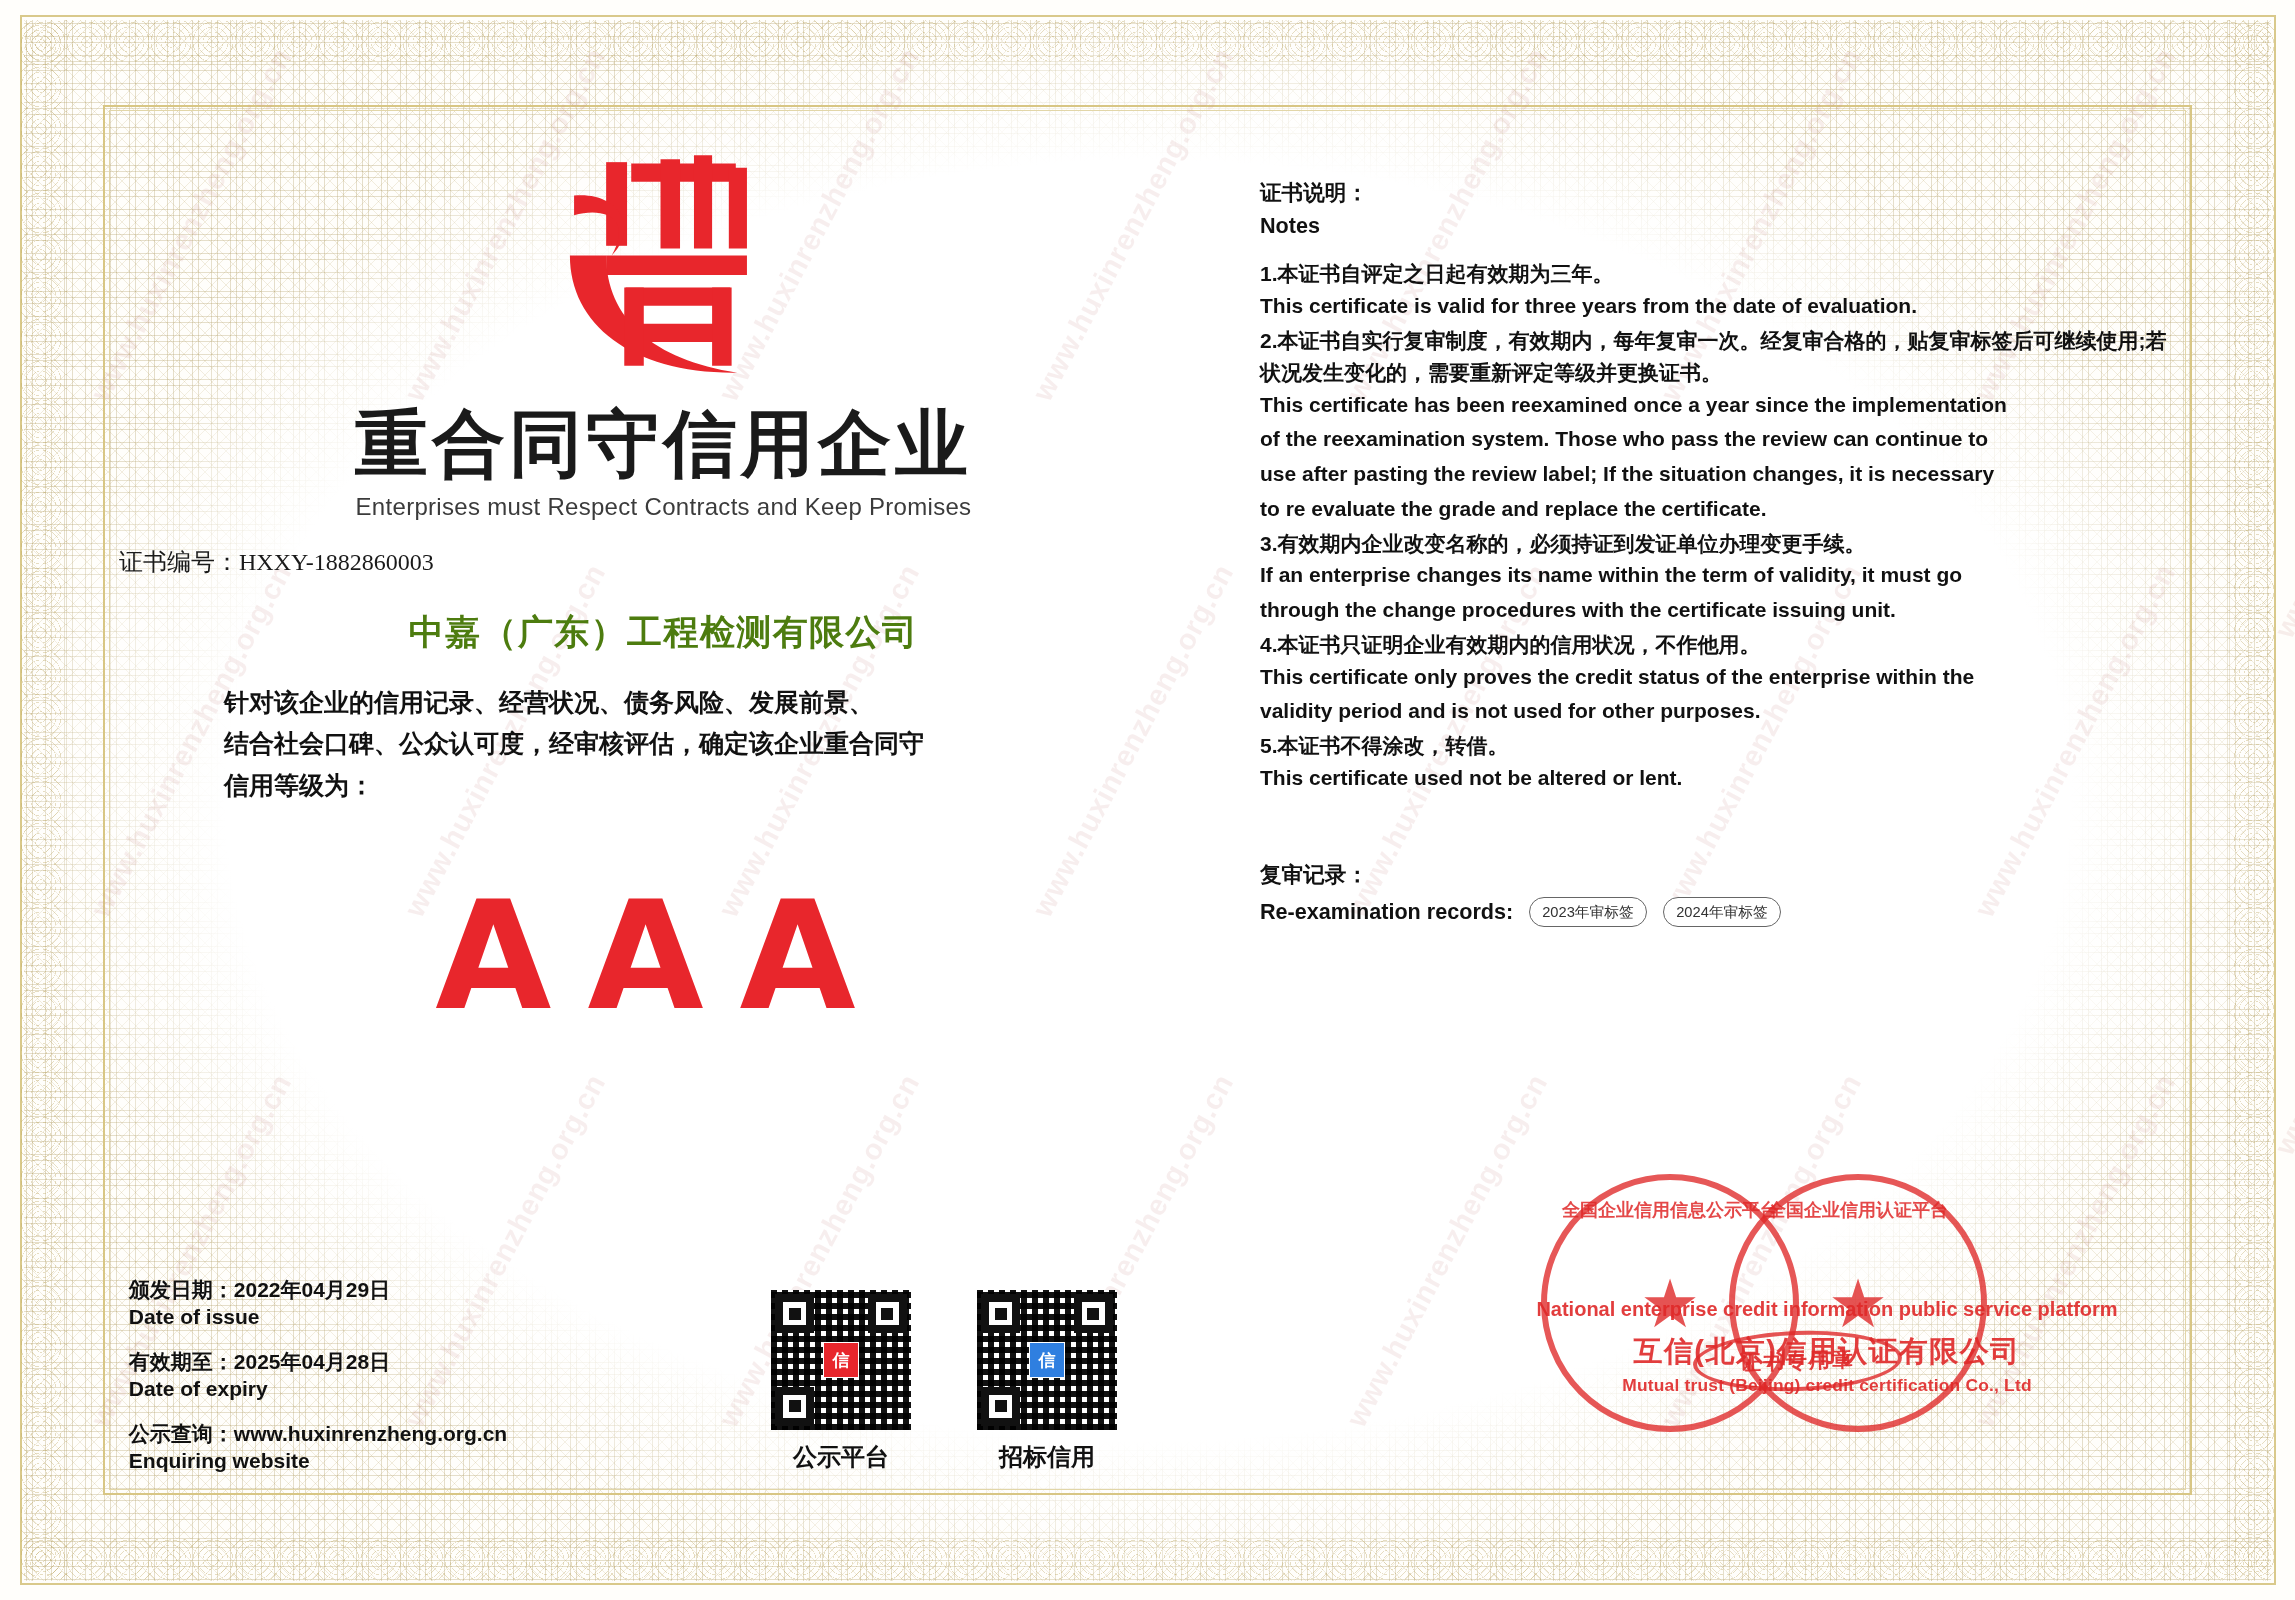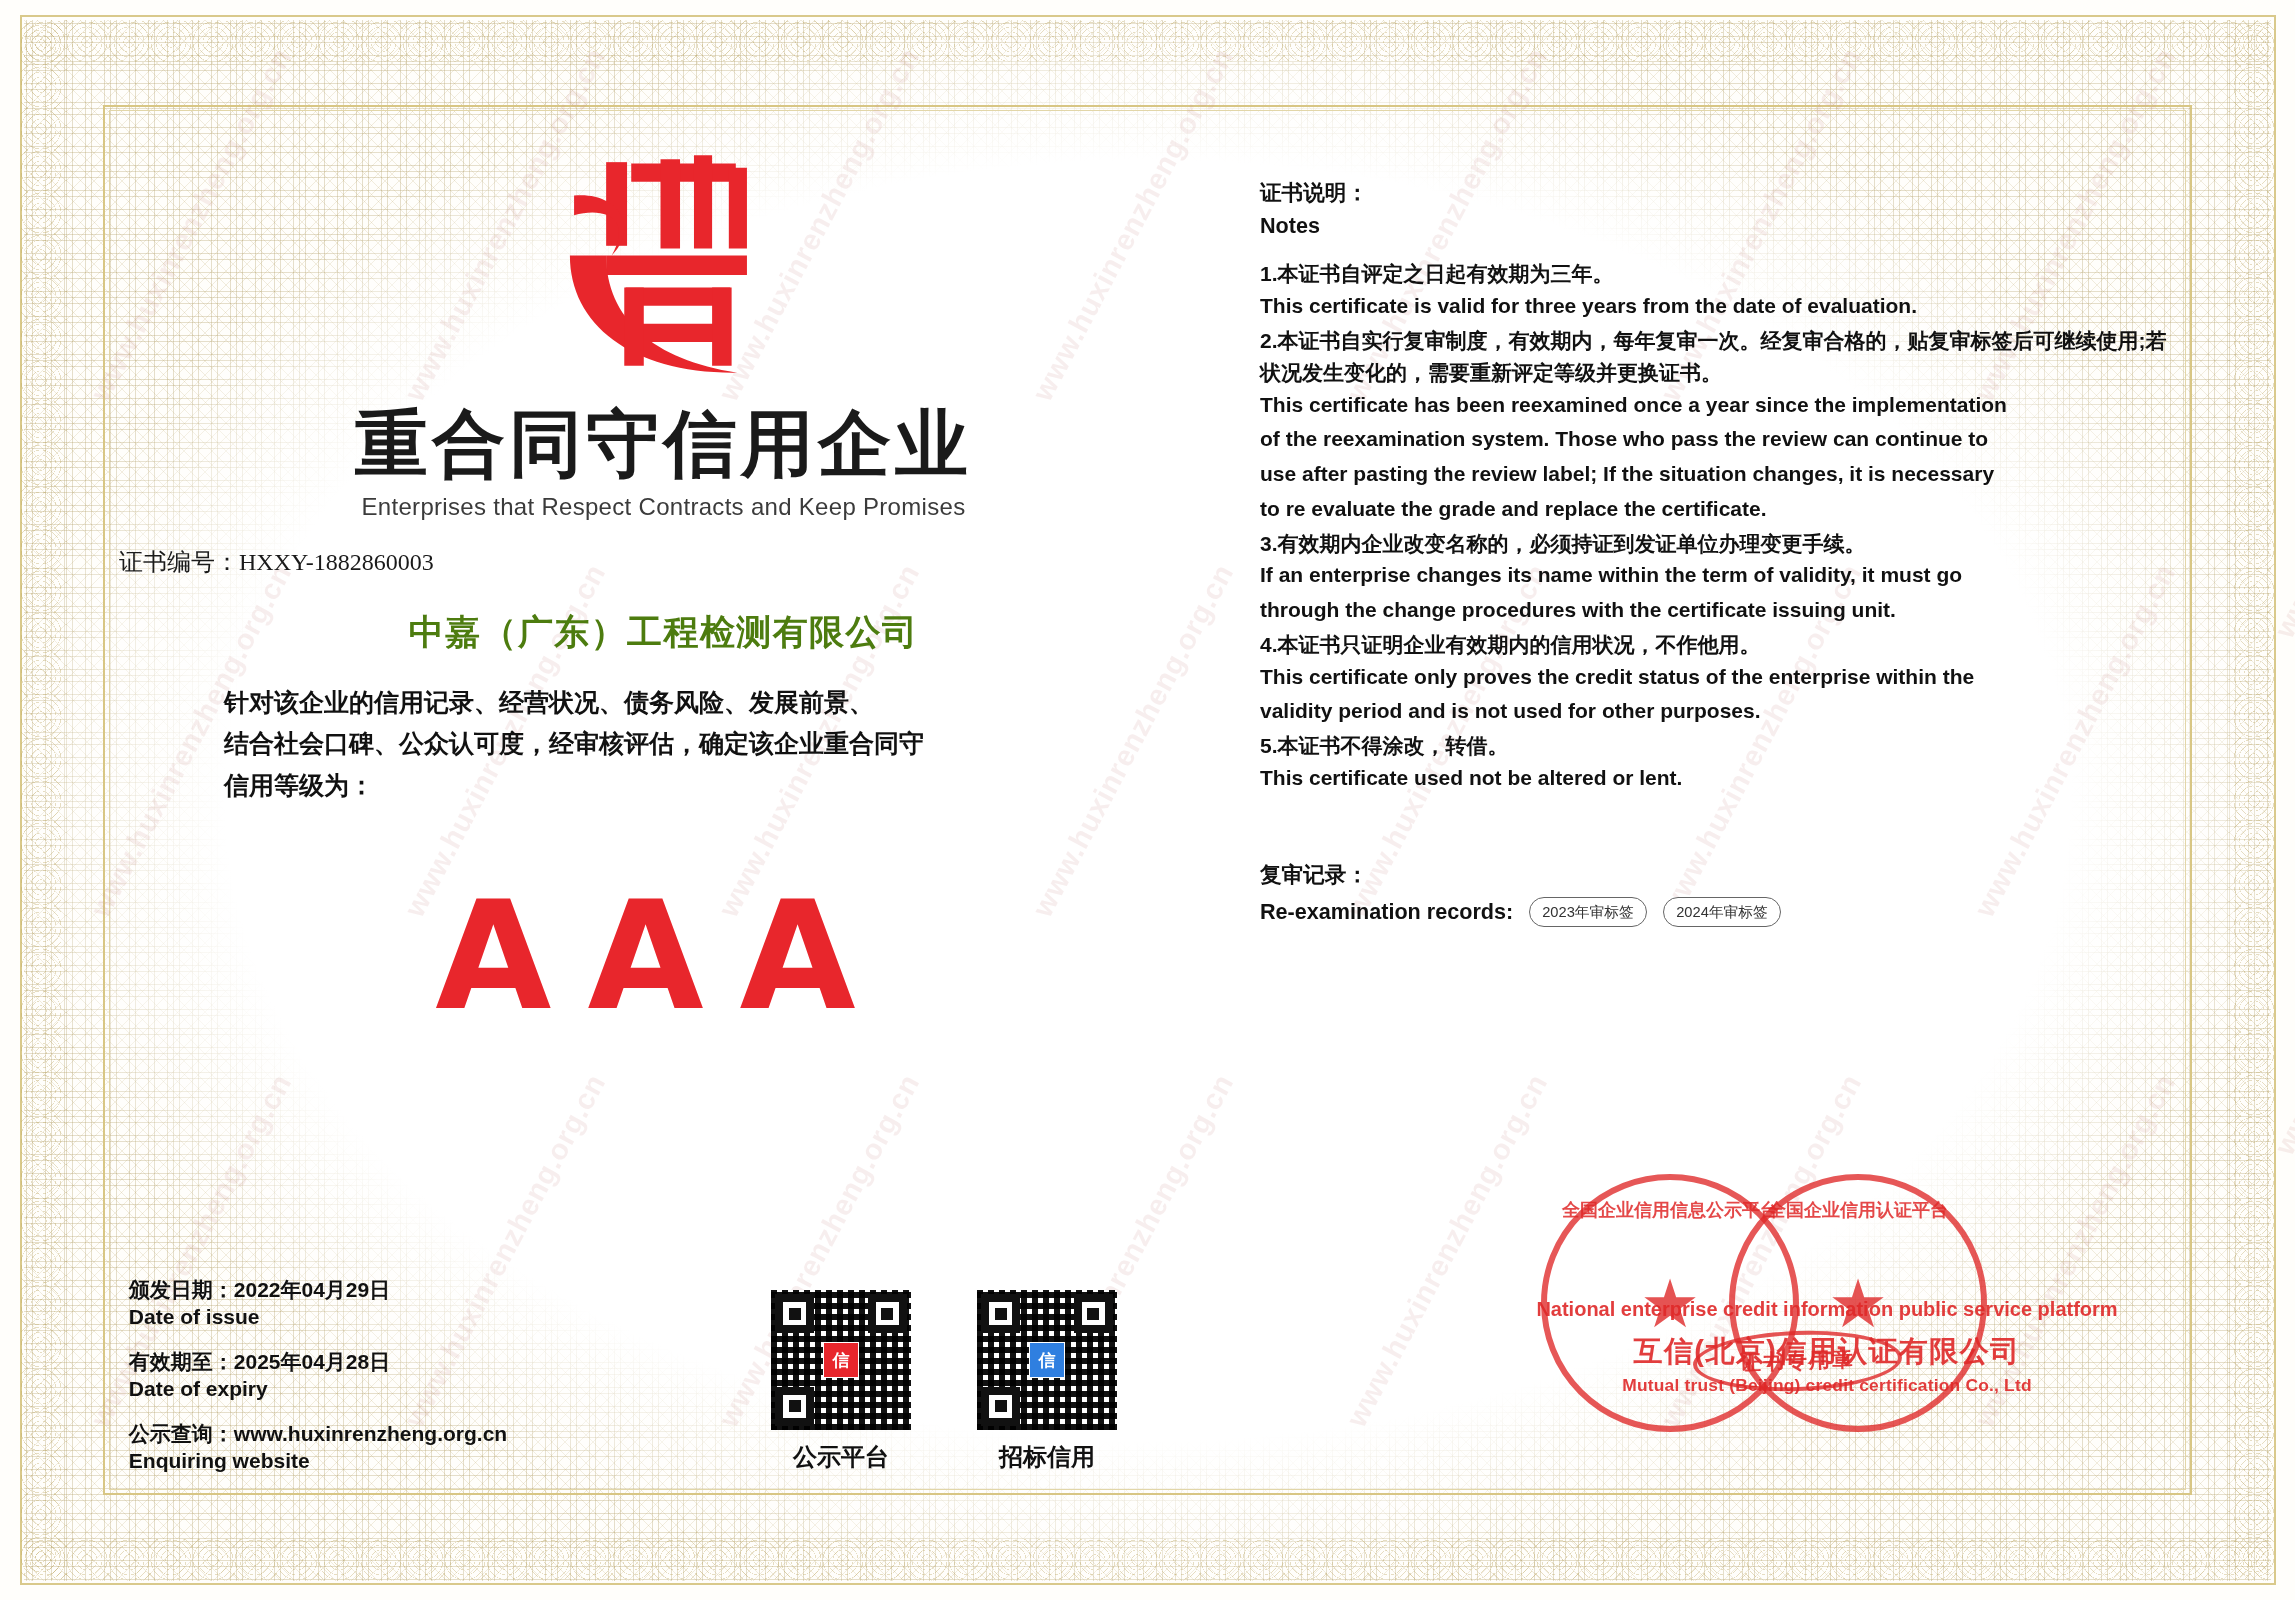--- a/index.html
+++ b/index.html
@@ -446,21 +446,21 @@
               <path d="M140 248 h150 v26 h-150 z"></path>
               <path d="M138 196 h28 v112 h-28 z"></path>
               <path d="M264 196 h28 v112 h-28 z"></path>
               <path d="M66 64 C 130 58, 160 110, 120 150 C 150 96, 110 80, 66 92 z"></path>
             </g>
           </svg>
         </div>
       </div>
 
       <div class="main-title">重合同守信用企业</div>
-      <div class="sub-title">Enterprises that Respect Contracts and Keep Promises</div>
+      <div class="sub-title">Enterprises must Respect Contracts and Keep Promises</div>
       <div class="cert-no">证书编号：HXXY-1882860003</div>
       <div class="company">中嘉（广东）工程检测有限公司</div>
 
       <div class="desc">
         <div>针对该企业的信用记录、经营状况、债务风险、发展前景、</div>
         <div>结合社会口碑、公众认可度，经审核评估，确定该企业重合同守</div>
         <div>信用等级为：</div>
       </div>
 
       <div class="grade">AAA</div>

